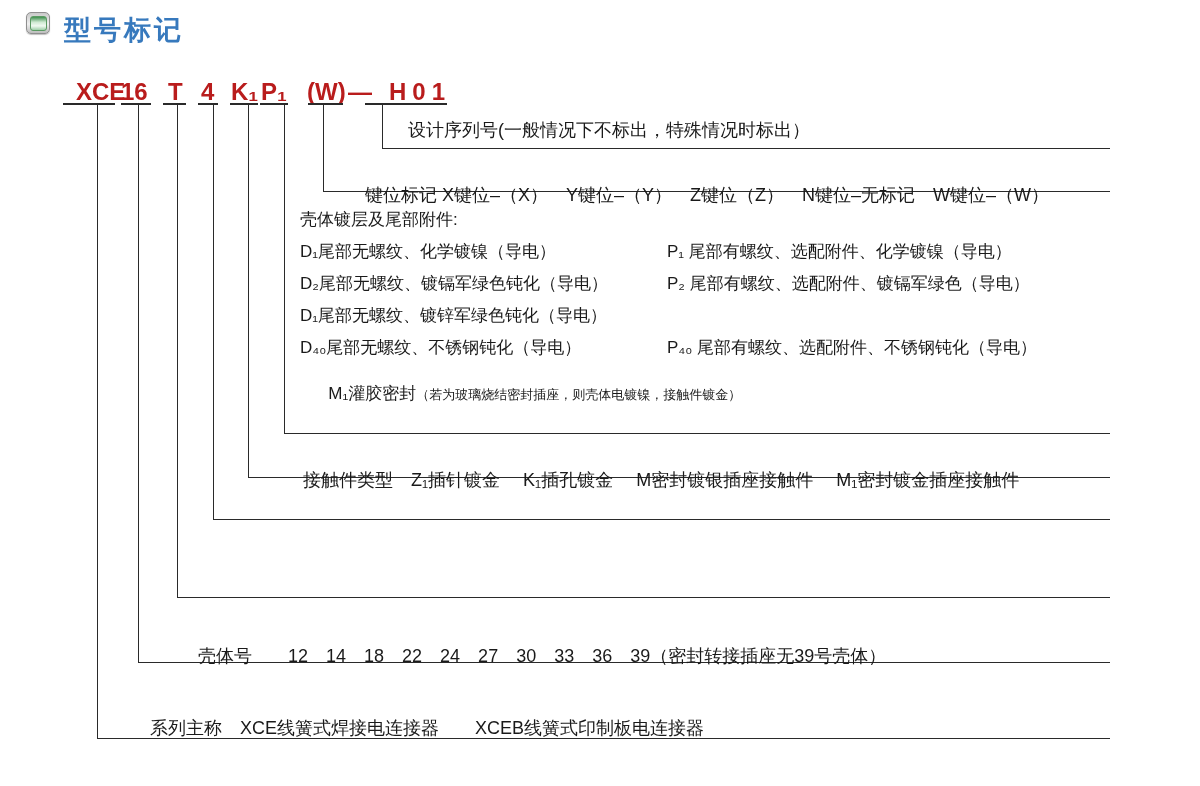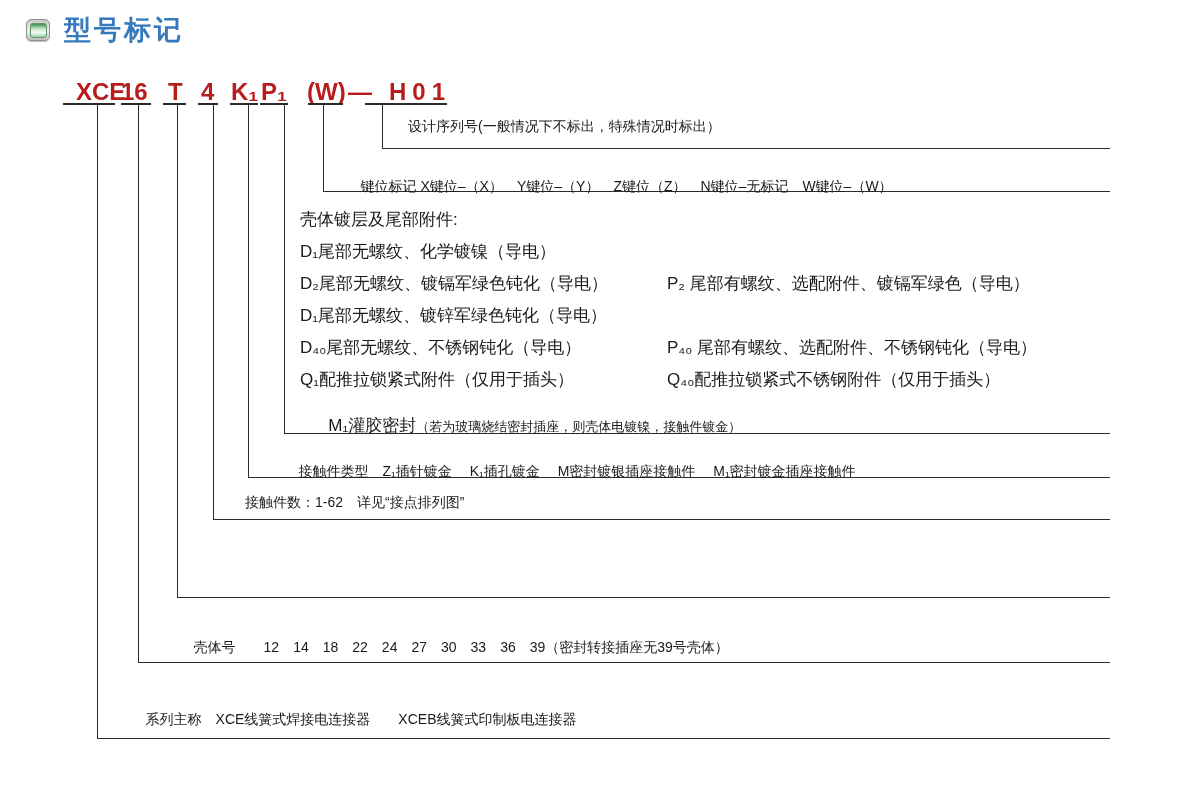--- a/index.html
+++ b/index.html
@@ -1,36 +1,36 @@
 <!DOCTYPE html>
 <html><head>
 <meta charset="utf-8">
 <style>
   html,body{margin:0;padding:0;background:#ffffff;}
   body{font-family:"Liberation Sans","DejaVu Sans",sans-serif;color:#1a1a1a;}
   .page{position:relative;width:1200px;height:786px;background:#ffffff;overflow:hidden;}
 
   
-  .title-row{position:absolute;left:26px;top:12px;display:flex;align-items:center;gap:14px;}
+  .title-row{position:absolute;left:26px;top:12px;display:flex;align-items:flex-start;gap:14px;}
   .title-icon{width:22px;height:20px;border-radius:5px;border:1px solid #8f8f8f;
     background:linear-gradient(180deg,#c9c9c9 0%,#efefef 55%,#bdbdbd 100%);
     display:flex;align-items:center;justify-content:center;box-shadow:0 1px 1px rgba(0,0,0,.25);}
   .title-icon .inner{width:15px;height:13px;border-radius:3px;
     background:linear-gradient(180deg,#3f8f4f 0%,#cfe9d2 40%,#f0f9f1 68%,#9fcfa8 100%);
     border:1px solid #5a9a62;}
   .page-title{font-size:27px;font-weight:bold;color:#3779bd;letter-spacing:3px;}
 
   
   .code-part{position:absolute;top:78px;font-size:24px;font-weight:bold;color:#b91c1c;white-space:nowrap;}
   .code-underline{position:absolute;height:2px;background:#2a2a2a;top:103px;}
   .vline{position:absolute;width:1px;background:#2a2a2a;top:104px;}
   .hrule{position:absolute;height:1px;background:#2a2a2a;}
 
   
-  .row-text{position:absolute;font-size:14px;white-space:pre;color:#1a1a1a;}
+  .row-text{position:absolute;font-size:18px;white-space:pre;color:#1a1a1a;}
   .row-label{white-space:pre;}
   .row-items{white-space:pre;}
 
   
   .plating-block{position:absolute;left:300px;top:204px;width:810px;font-size:17px;}
   .plating-header{height:32px;line-height:32px;white-space:pre;}
   .plating-pair{display:grid;grid-template-columns:367px 1fr;height:32px;line-height:32px;}
   .plating-pair span{white-space:pre;}
   .potting-line{height:32px;line-height:20px;white-space:pre;}
   .potting-note{font-size:13px;}
@@ -87,46 +87,42 @@
   <div class="row-text" style="left:408px;top:118px">设计序列号(一般情况下不标出，特殊情况时标出）</div>
 
   <div class="row-text" style="left:345px;top:162px">
     <span class="row-label">键位标记</span><span> </span><span class="row-items">X键位–（X）　Y键位–（Y）　Z键位（Z）　N键位–无标记　W键位–（W）</span>
   </div>
 
   <div class="plating-block">
     <div class="plating-header">壳体镀层及尾部附件:</div>
     <div class="plating-pair">
       <span>D₁尾部无螺纹、化学镀镍（导电）</span>
+      <span>P₁ 尾部有螺纹、选配附件、化学镀镍（导电）</span>
     </div>
     <div class="plating-pair">
       <span>D₂尾部无螺纹、镀镉军绿色钝化（导电）</span>
       <span>P₂ 尾部有螺纹、选配附件、镀镉军绿色（导电）</span>
     </div>
     <div class="plating-pair">
       <span>D₁尾部无螺纹、镀锌军绿色钝化（导电）</span>
     </div>
     <div class="plating-pair">
       <span>D₄₀尾部无螺纹、不锈钢钝化（导电）</span>
       <span>P₄₀ 尾部有螺纹、选配附件、不锈钢钝化（导电）</span>
     </div>
-    <div class="plating-pair">
-      <span>Q₁配推拉锁紧式附件（仅用于插头）</span>
-      <span>Q₄₀配推拉锁紧式不锈钢附件（仅用于插头）</span>
-    </div>
     <div class="potting-line">
       <span>M₁灌胶密封</span><span class="potting-note">（若为玻璃烧结密封插座，则壳体电镀镍，接触件镀金）</span>
     </div>
   </div>
 
   <div class="row-text" style="left:283px;top:447px">
     <span class="row-label">接触件类型</span><span>　</span><span class="row-items">Z₁插针镀金　 K₁插孔镀金　 M密封镀银插座接触件　 M₁密封镀金插座接触件</span>
   </div>
 
-  <div class="row-text" style="left:245px;top:494px">接触件数：1-62　详见“接点排列图”</div>
 
 
   <div class="row-text" style="left:178px;top:623px">
     <span class="row-label">壳体号</span><span>　　</span><span class="row-items">12　14　18　22　24　27　30　33　36　39</span><span>（密封转接插座无39号壳体）</span>
   </div>
 
   <div class="row-text" style="left:130px;top:695px">
     <span class="row-label">系列主称</span><span>　</span><span class="row-items">XCE线簧式焊接电连接器　　XCEB线簧式印制板电连接器</span>
   </div>
 

